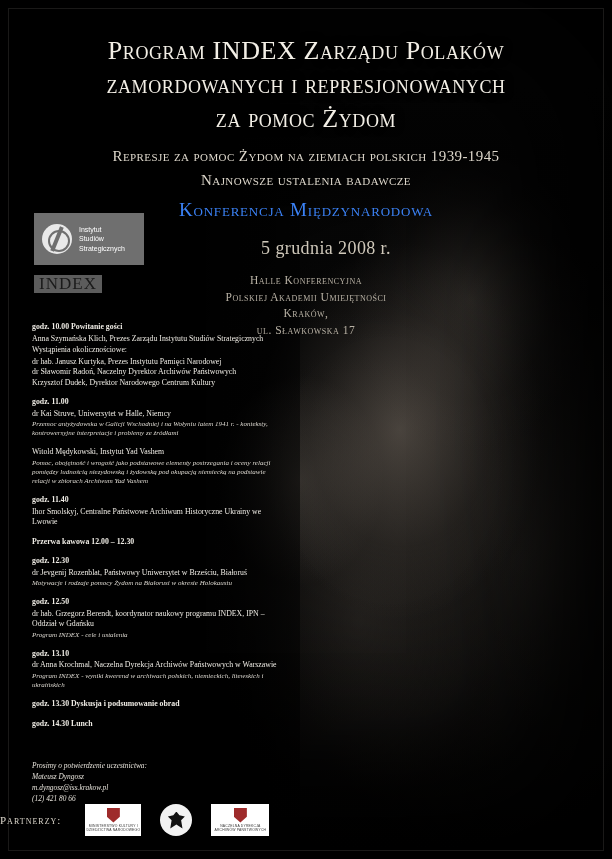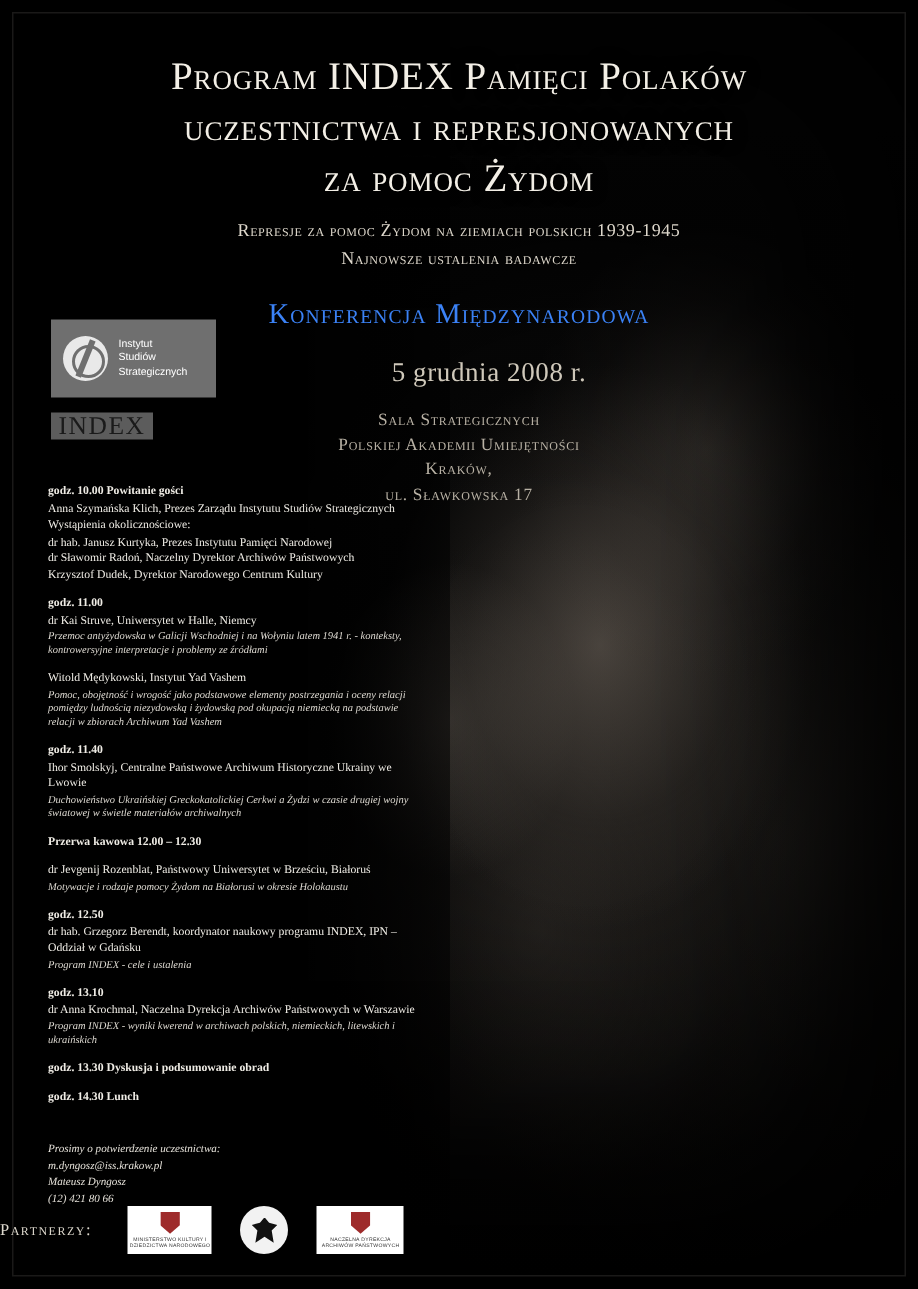--- a/index.html
+++ b/index.html
@@ -72,21 +72,21 @@
     color: #f3efe6;
     font-variant: small-caps;
     text-shadow: 0 0 10px rgba(0,0,0,0.9);
   }
   .headline .l { display: block; }
 
   .subhead {
     position: absolute;
     left: 0; right: 0; top: 144px;
     text-align: center;
-    font-size: 12px;
+    font-size: 15px;
     line-height: 1.6;
     font-variant: small-caps;
     letter-spacing: 0.4px;
     color: #ddd7cb;
   }
   .subhead .l { display: block; }
 
   .conf-title {
     position: absolute;
     left: 0; right: 0; top: 199px;
@@ -286,35 +286,35 @@
 </head>
 <body>
 
 <div class="poster">
   <div class="photo"></div>
   <div class="left-shade"></div>
   <div class="vignette"></div>
   <div class="border-frame"></div>
 
   <div class="headline">
-    <span class="l">Program INDEX Pamięci Polaków</span>
-    <span class="l">uczestnictwa i represjonowanych</span>
+    <span class="l">Program INDEX Zarządu Polaków</span>
+    <span class="l">zamordowanych i represjonowanych</span>
     <span class="l">za pomoc Żydom</span>
   </div>
 
   <div class="subhead">
     <span class="l">Represje za pomoc Żydom na ziemiach polskich 1939-1945</span>
     <span class="l">Najnowsze ustalenia badawcze</span>
   </div>
 
   <div class="conf-title">Konferencja Międzynarodowa</div>
   <div class="conf-date">5 grudnia 2008 r.</div>
 
   <div class="venue">
-    <span class="l">Sala Strategicznych</span>
+    <span class="l">Halle Konferencyjna</span>
     <span class="l">Polskiej Akademii Umiejętności</span>
     <span class="l">Kraków,</span>
     <span class="l">ul. Sławkowska 17</span>
   </div>
 
   <div class="logo-iss">
     <span class="mark"></span>
     <span class="txt">
       <span>Instytut</span><br>
       <span>Studiów</span><br>
@@ -342,28 +342,28 @@
     </div>
 
     <div class="pblock">
       <span class="pspeaker">Witold Mędykowski, Instytut Yad Vashem</span>
       <span class="pnote">Pomoc, obojętność i wrogość jako podstawowe elementy postrzegania i oceny relacji pomiędzy ludnością niezydowską i żydowską pod okupacją niemiecką na podstawie relacji w zbiorach Archiwum Yad Vashem</span>
     </div>
 
     <div class="pblock">
       <span class="ptime">godz. 11.40</span>
       <span class="pspeaker">Ihor Smolskyj, Centralne Państwowe Archiwum Historyczne Ukrainy we Lwowie</span>
-      <span class="pnote">Duchowieństwo Ukraińskiej Greckokatolickiej Cerkwi a Żydzi w czasie drugiej wojny światowej w świetle materiałów archiwalnych</span>
     </div>
 
     <div class="pblock">
       <span class="pplain">Przerwa kawowa 12.00 – 12.30</span>
     </div>
 
     <div class="pblock">
+      <span class="ptime">godz. 12.30</span>
       <span class="pspeaker">dr Jevgenij Rozenblat, Państwowy Uniwersytet w Brześciu, Białoruś</span>
       <span class="pnote">Motywacje i rodzaje pomocy Żydom na Białorusi w okresie Holokaustu</span>
     </div>
 
     <div class="pblock">
       <span class="ptime">godz. 12.50</span>
       <span class="pspeaker">dr hab. Grzegorz Berendt, koordynator naukowy programu INDEX, IPN – Oddział w Gdańsku</span>
       <span class="pnote">Program INDEX - cele i ustalenia</span>
     </div>
 
@@ -378,22 +378,22 @@
     </div>
 
     <div class="pblock">
       <span class="pplain">godz. 14.30 Lunch</span>
     </div>
 
   </div>
 
   <div class="confirm">
     <span class="l">Prosimy o potwierdzenie uczestnictwa:</span>
+    <span class="l">Mateusz Dyngosz</span>
     <span class="l">m.dyngosz@iss.krakow.pl</span>
-    <span class="l">Mateusz Dyngosz</span>
     <span class="l">(12) 421 80 66</span>
   </div>
 
   <div class="partners">
     <span class="partners-label">Partnerzy:</span>
 
     <span class="plogo w1">
       <span class="crest"></span>
       <span class="cap">MINISTERSTWO
 KULTURY I DZIEDZICTWA

